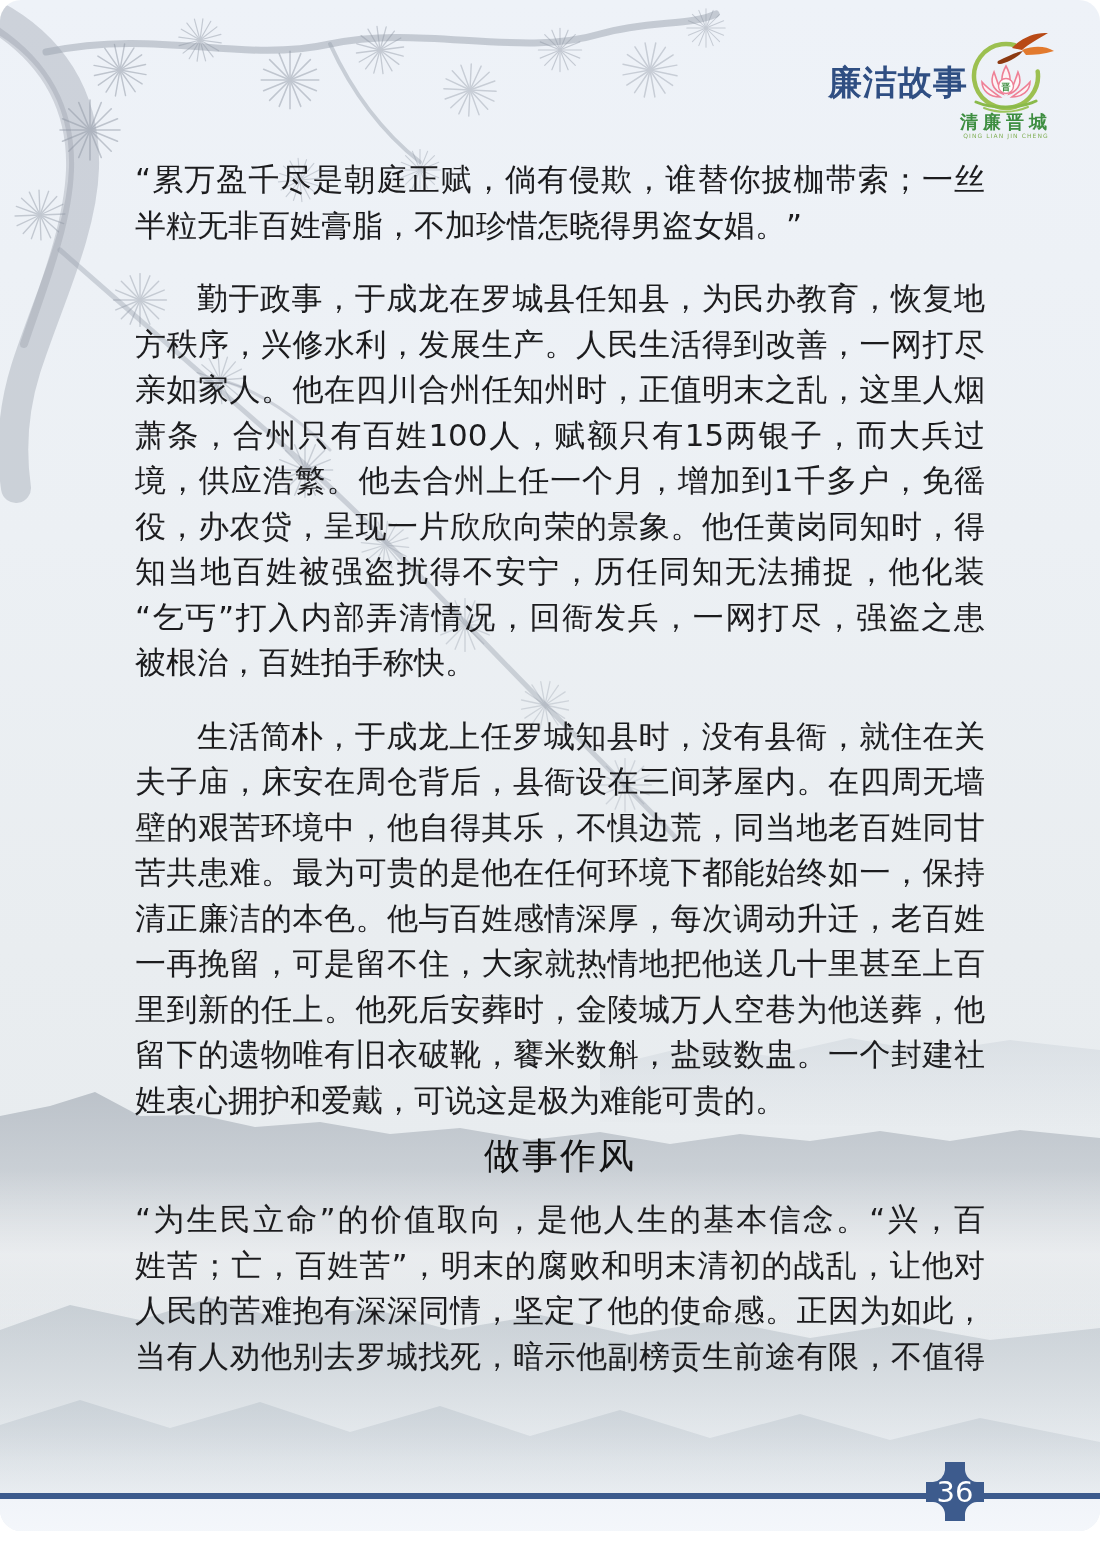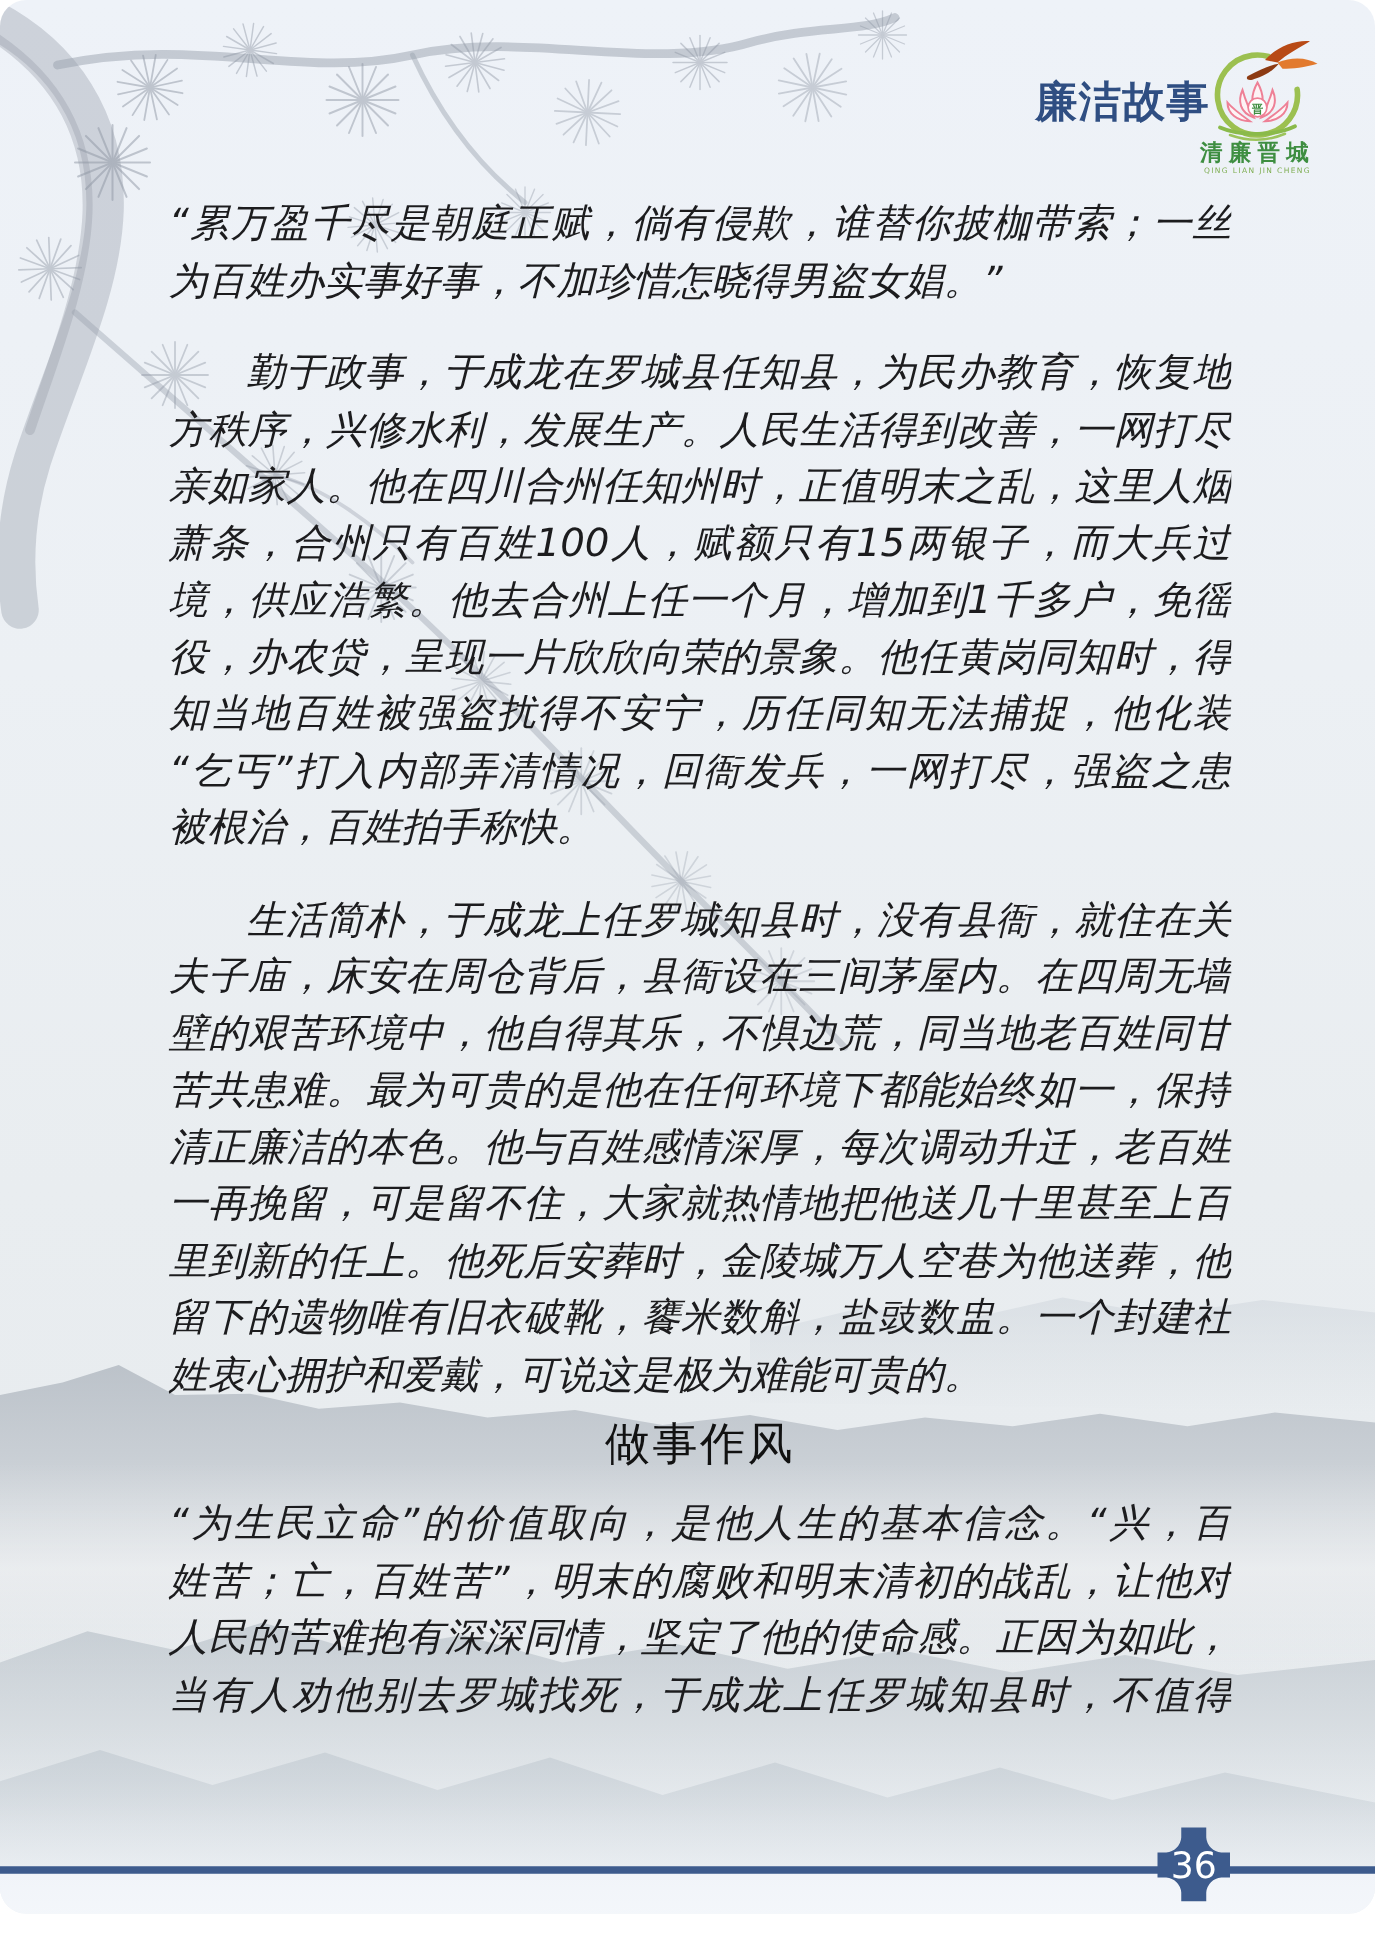--- a/index.html
+++ b/index.html
@@ -13,21 +13,21 @@
   .pine{left:0;top:0;z-index:1;}
   .mountains{left:0;top:800px;z-index:1;}
   .header-title{
     position:absolute;left:828px;top:62px;z-index:3;
     font-size:34px;font-weight:700;color:#2f4e82;letter-spacing:1px;line-height:40px;
   }
   .logo{position:absolute;left:948px;top:30px;width:122px;height:112px;z-index:3;}
   .article{position:absolute;left:135px;top:157px;width:850px;z-index:2;color:#1c1c1e;}
   .line{
     font-size:31px;line-height:45.5px;height:45.5px;overflow:hidden;
-    text-align:justify;text-align-last:justify;text-justify:inter-character;font-style:italic;
+    text-align:justify;text-align-last:justify;text-justify:inter-character;
   }
   .line.last{text-align-last:left;}
   .line.indent{text-indent:62px;margin-top:28px;}
   .heading{
     font-size:36px;line-height:62px;height:62px;margin:2px 0 10px 0;
     text-align:left;text-align-last:center;font-weight:500;color:#121212;letter-spacing:2px;
   }
   .footer-rule{position:absolute;left:0;top:1493px;width:1100px;height:6px;background:#3d5b8d;z-index:4;}
   .footer-bg{position:absolute;left:0;top:1499px;width:1100px;height:61px;z-index:2;
     background:linear-gradient(180deg,#f1f4f9,#f6f9fc);}
@@ -140,21 +140,21 @@
     <g fill="none" stroke-linecap="round">
       <path d="M28,72 C44,79 72,79 88,71" stroke="#8aba4a" stroke-width="3"></path>
       <path d="M36,78 C50,83 66,83 80,77" stroke="#9cc45c" stroke-width="2"></path>
     </g>
     <text x="58" y="98" text-anchor="middle" font-size="18" letter-spacing="5" fill="#3e8e41" font-family="DejaVu Serif, Liberation Serif, serif" font-weight="bold">清廉晋城</text>
     <text x="58" y="108" text-anchor="middle" font-size="6" letter-spacing="1.1" fill="#7fae53" font-family="DejaVu Sans, sans-serif">QING LIAN JIN CHENG</text>
   </svg>
 
   <div class="article" id="article">
       <div class="line">“累万盈千尽是朝庭正赋，倘有侵欺，谁替你披枷带索；一丝</div>
-      <div class="line last">为百姓办实事好事，不加珍惜怎晓得男盗女娼。”</div>
+      <div class="line last">半粒无非百姓膏脂，不加珍惜怎晓得男盗女娼。”</div>
       <div class="line indent">勤于政事，于成龙在罗城县任知县，为民办教育，恢复地</div>
       <div class="line">方秩序，兴修水利，发展生产。人民生活得到改善，一网打尽</div>
       <div class="line">亲如家人。他在四川合州任知州时，正值明末之乱，这里人烟</div>
       <div class="line">萧条，合州只有百姓100人，赋额只有15两银子，而大兵过</div>
       <div class="line">境，供应浩繁。他去合州上任一个月，增加到1千多户，免徭</div>
       <div class="line">役，办农贷，呈现一片欣欣向荣的景象。他任黄岗同知时，得</div>
       <div class="line">知当地百姓被强盗扰得不安宁，历任同知无法捕捉，他化装</div>
       <div class="line">“乞丐”打入内部弄清情况，回衙发兵，一网打尽，强盗之患</div>
       <div class="line last">被根治，百姓拍手称快。</div>
       <div class="line indent">生活简朴，于成龙上任罗城知县时，没有县衙，就住在关</div>
@@ -163,21 +163,21 @@
       <div class="line">苦共患难。最为可贵的是他在任何环境下都能始终如一，保持</div>
       <div class="line">清正廉洁的本色。他与百姓感情深厚，每次调动升迁，老百姓</div>
       <div class="line">一再挽留，可是留不住，大家就热情地把他送几十里甚至上百</div>
       <div class="line">里到新的任上。他死后安葬时，金陵城万人空巷为他送葬，他</div>
       <div class="line">留下的遗物唯有旧衣破靴，饔米数斛，盐豉数盅。一个封建社</div>
       <div class="line last">姓衷心拥护和爱戴，可说这是极为难能可贵的。</div>
       <div class="heading">做事作风</div>
       <div class="line">“为生民立命”的价值取向，是他人生的基本信念。“兴，百</div>
       <div class="line">姓苦；亡，百姓苦”，明末的腐败和明末清初的战乱，让他对</div>
       <div class="line">人民的苦难抱有深深同情，坚定了他的使命感。正因为如此，</div>
-      <div class="line">当有人劝他别去罗城找死，于成龙上任罗城知县时，不值得</div>
+      <div class="line">当有人劝他别去罗城找死，暗示他副榜贡生前途有限，不值得</div>
     </div>
 
   <div class="footer-bg"></div>
   <div class="footer-rule"></div>
   <svg class="badge" viewBox="0 0 64 65" aria-hidden="true">
     <path d="M22,3 H42 V11 A13,13 0 0 0 54,23 H61 V43 H54 A13,13 0 0 0 42,55 V62 H22 V55 A13,13 0 0 0 10,43 H3 V23 H10 A13,13 0 0 0 22,11 Z" fill="#3d5b8d"></path>
     <text x="32" y="43" text-anchor="middle" font-size="29" fill="#ffffff" font-family="DejaVu Sans, Liberation Sans, sans-serif">36</text>
   </svg>
 
 </div>

